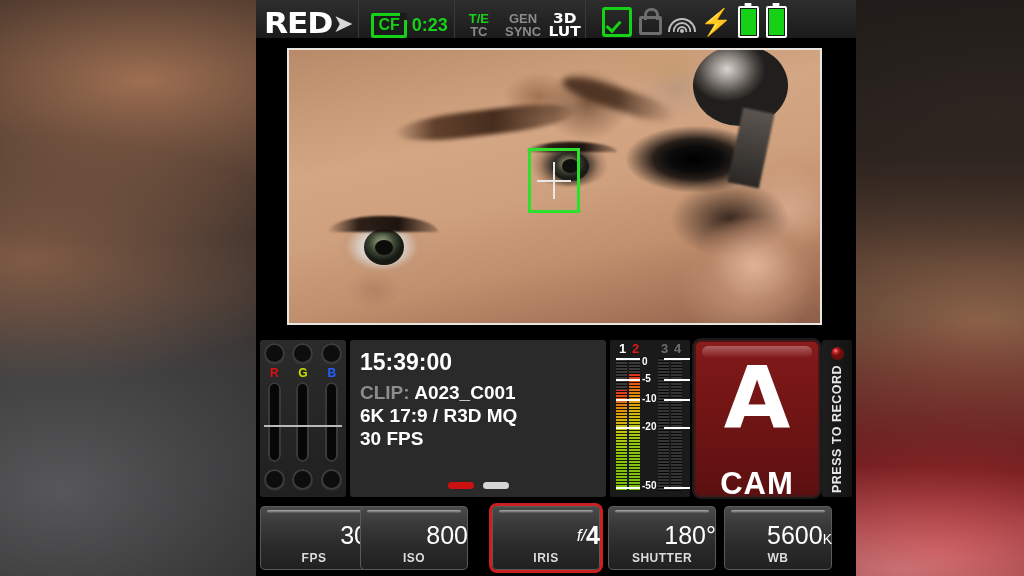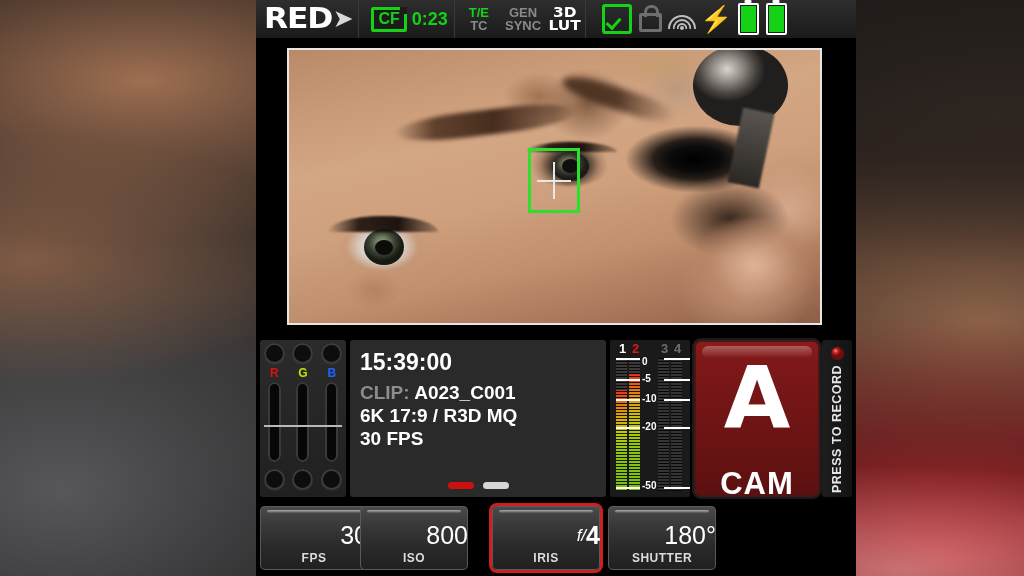--- a/index.html
+++ b/index.html
@@ -27,21 +27,21 @@
       radial-gradient(45% 35% at 97% 20%, rgba(46,38,33,.9), rgba(46,38,33,0) 75%),
       radial-gradient(50% 26% at 88% 99%, rgba(226,176,176,.55), rgba(226,176,176,0) 70%);
   }
 
   
   .device{position:absolute;left:256px;top:0;width:600px;height:576px;background:#000;}
 
   
   .topbar{position:absolute;left:0;top:0;width:600px;height:38px;
     background:linear-gradient(180deg,#2e2e2e 0%,#232323 55%,#1b1b1b 100%);
-    display:flex;align-items:center;}
+    display:flex;align-items:flex-end;}
 
   .red-logo{display:flex;align-items:center;margin-left:8px;}
   .red-word{color:#fff;font-weight:bold;font-size:28px;letter-spacing:-1px;
     font-family:"DejaVu Sans", sans-serif;line-height:1;transform:scaleX(1.12);transform-origin:left center;}
   .red-arrow{margin-left:9px;color:#d8d8d8;font-size:22px;line-height:1;font-weight:bold;}
 
   .sep{width:1px;height:38px;background:#3a3a3a;margin:0 6px;}
 
   .cfgroup{display:flex;align-items:center;gap:5px;margin-left:6px;}
   .cf-card{border:3px solid #16d216;border-radius:2px;padding:0px 4px 1px 4px;
@@ -412,16 +412,20 @@
           <div class="slab">ISO</div>
         </div>
         <div class="sbtn sel" style="left: 236px;">
           <div class="sval"><span class="iris-v"><i>f/</i><b>4</b></span></div>
           <div class="slab">IRIS</div>
         </div>
         <div class="sbtn" style="left: 352px;">
           <div class="sval">180°</div>
           <div class="slab">SHUTTER</div>
         </div>
+        <div class="sbtn" style="left: 468px;">
+          <div class="sval">5600<small>K</small></div>
+          <div class="slab">WB</div>
+        </div>
       </div>
 
   </div>
 </div>
 
 </body></html>

